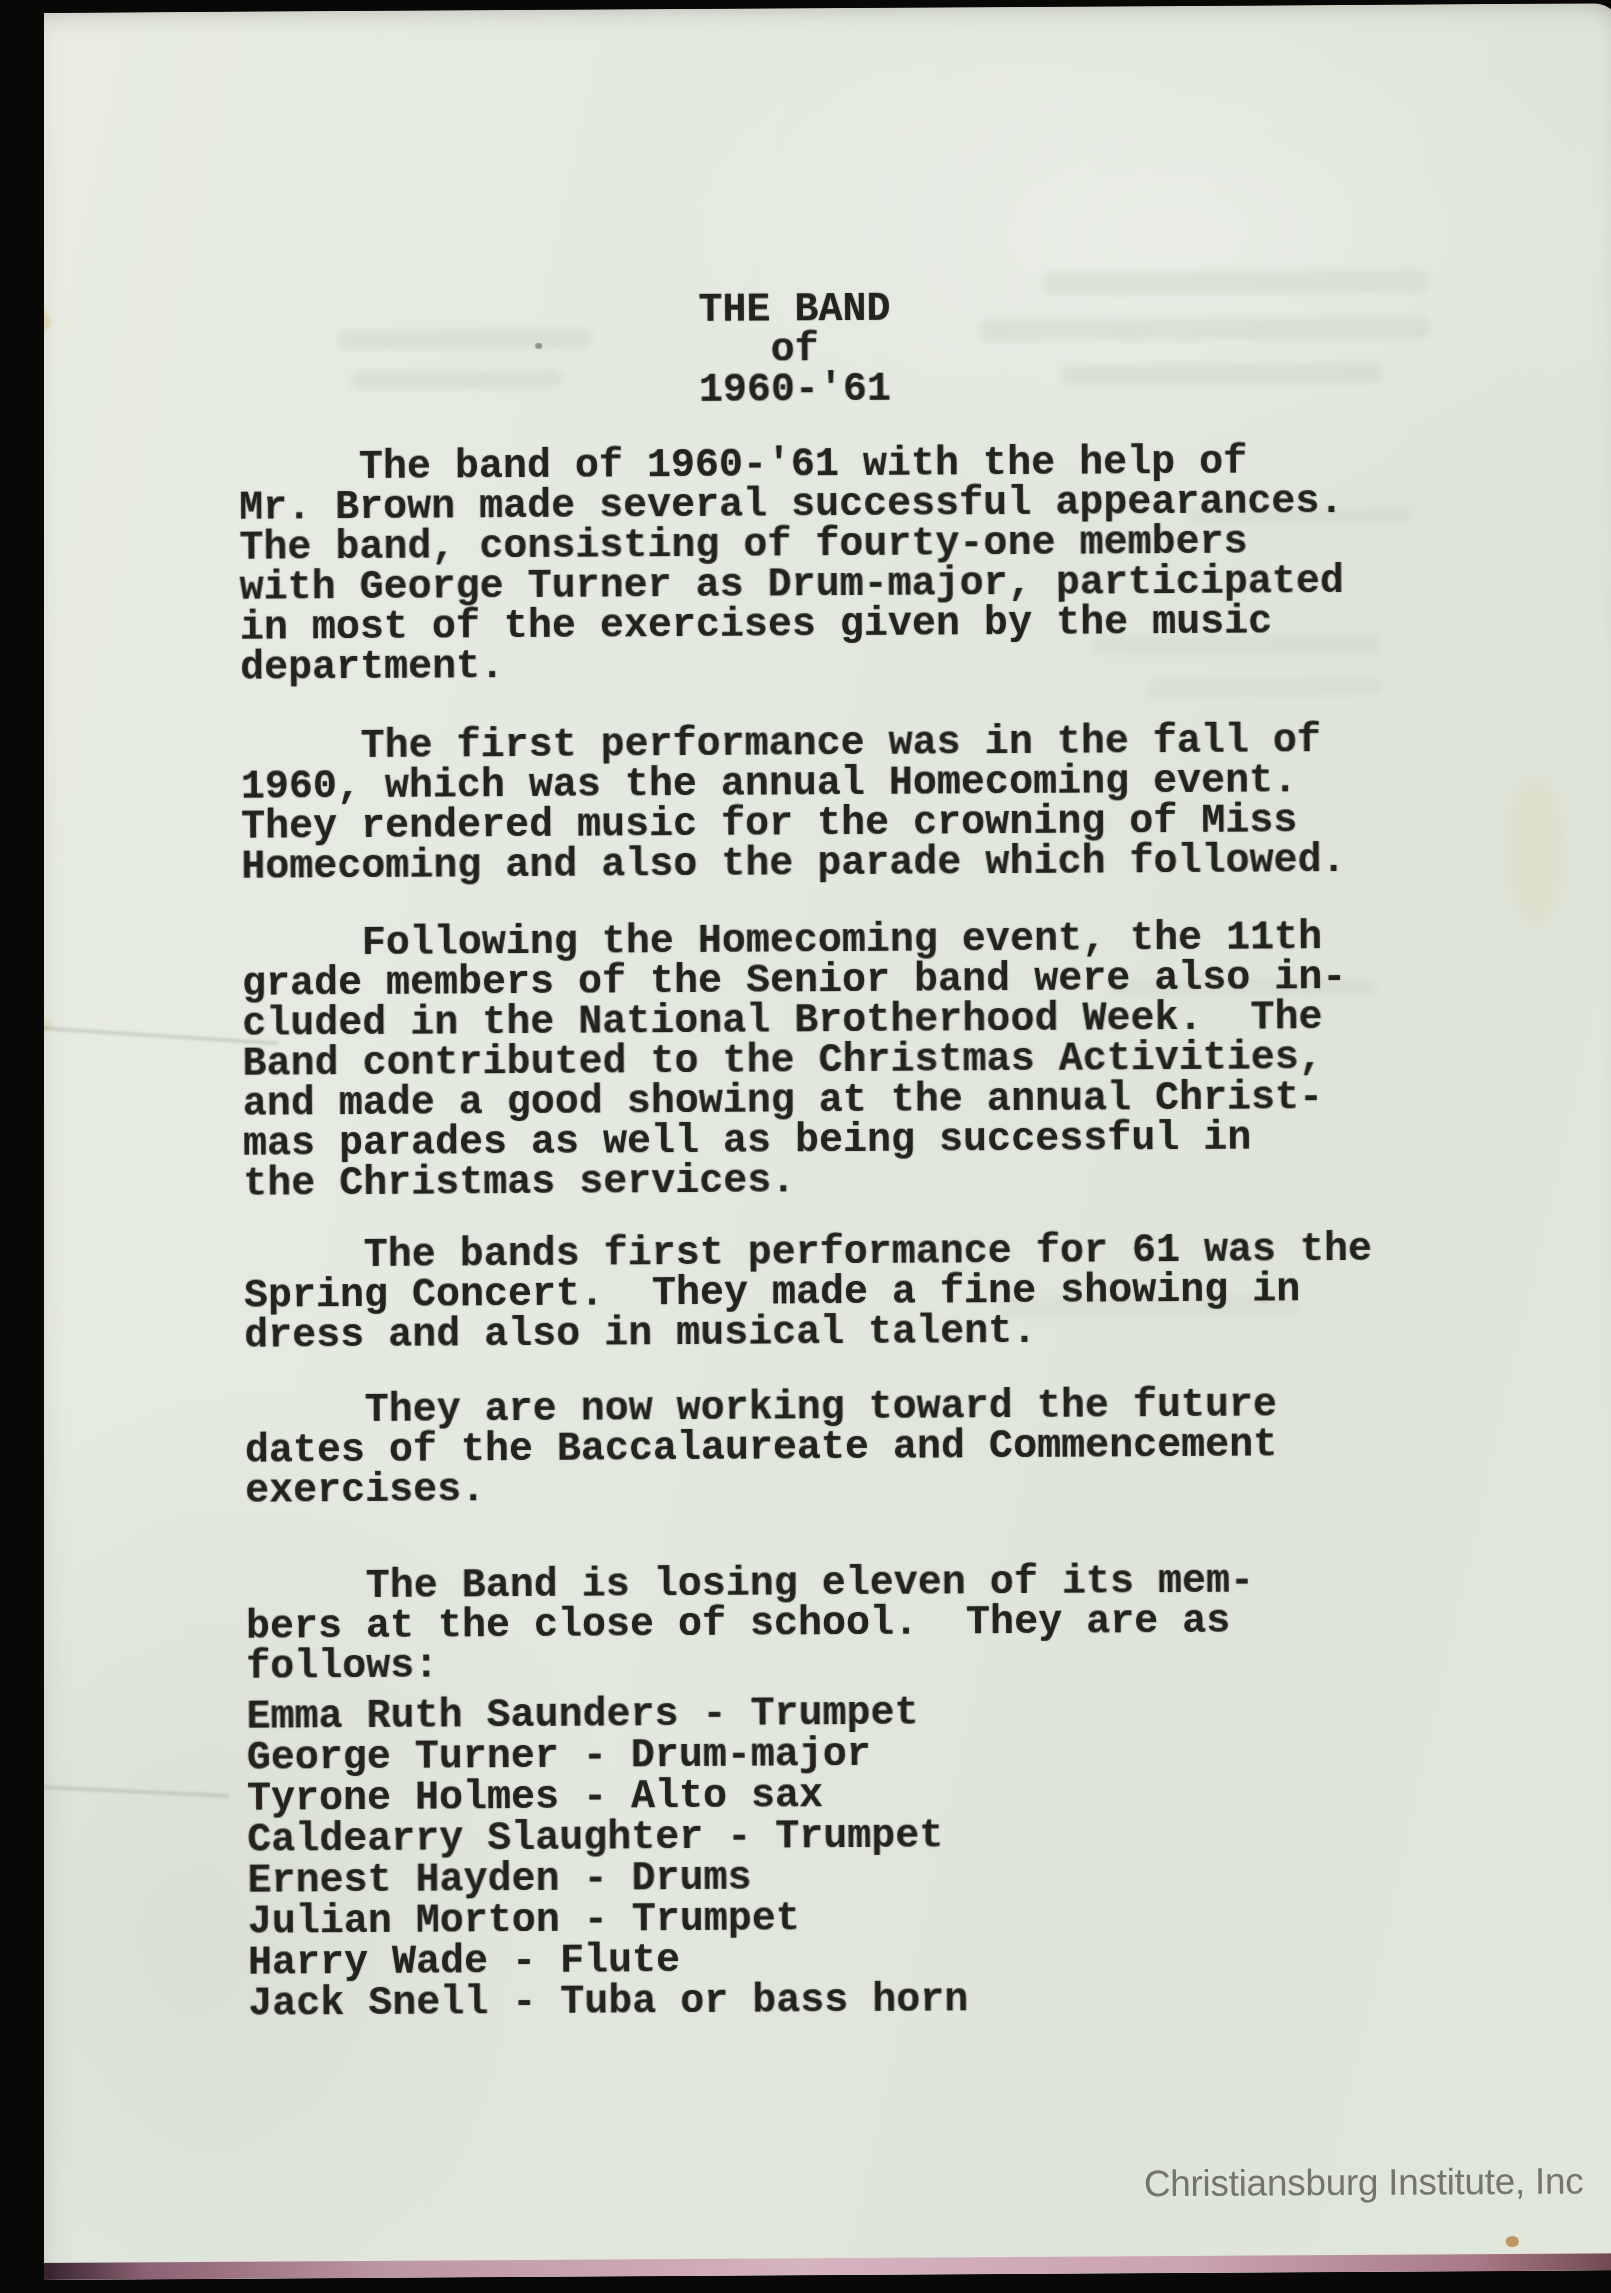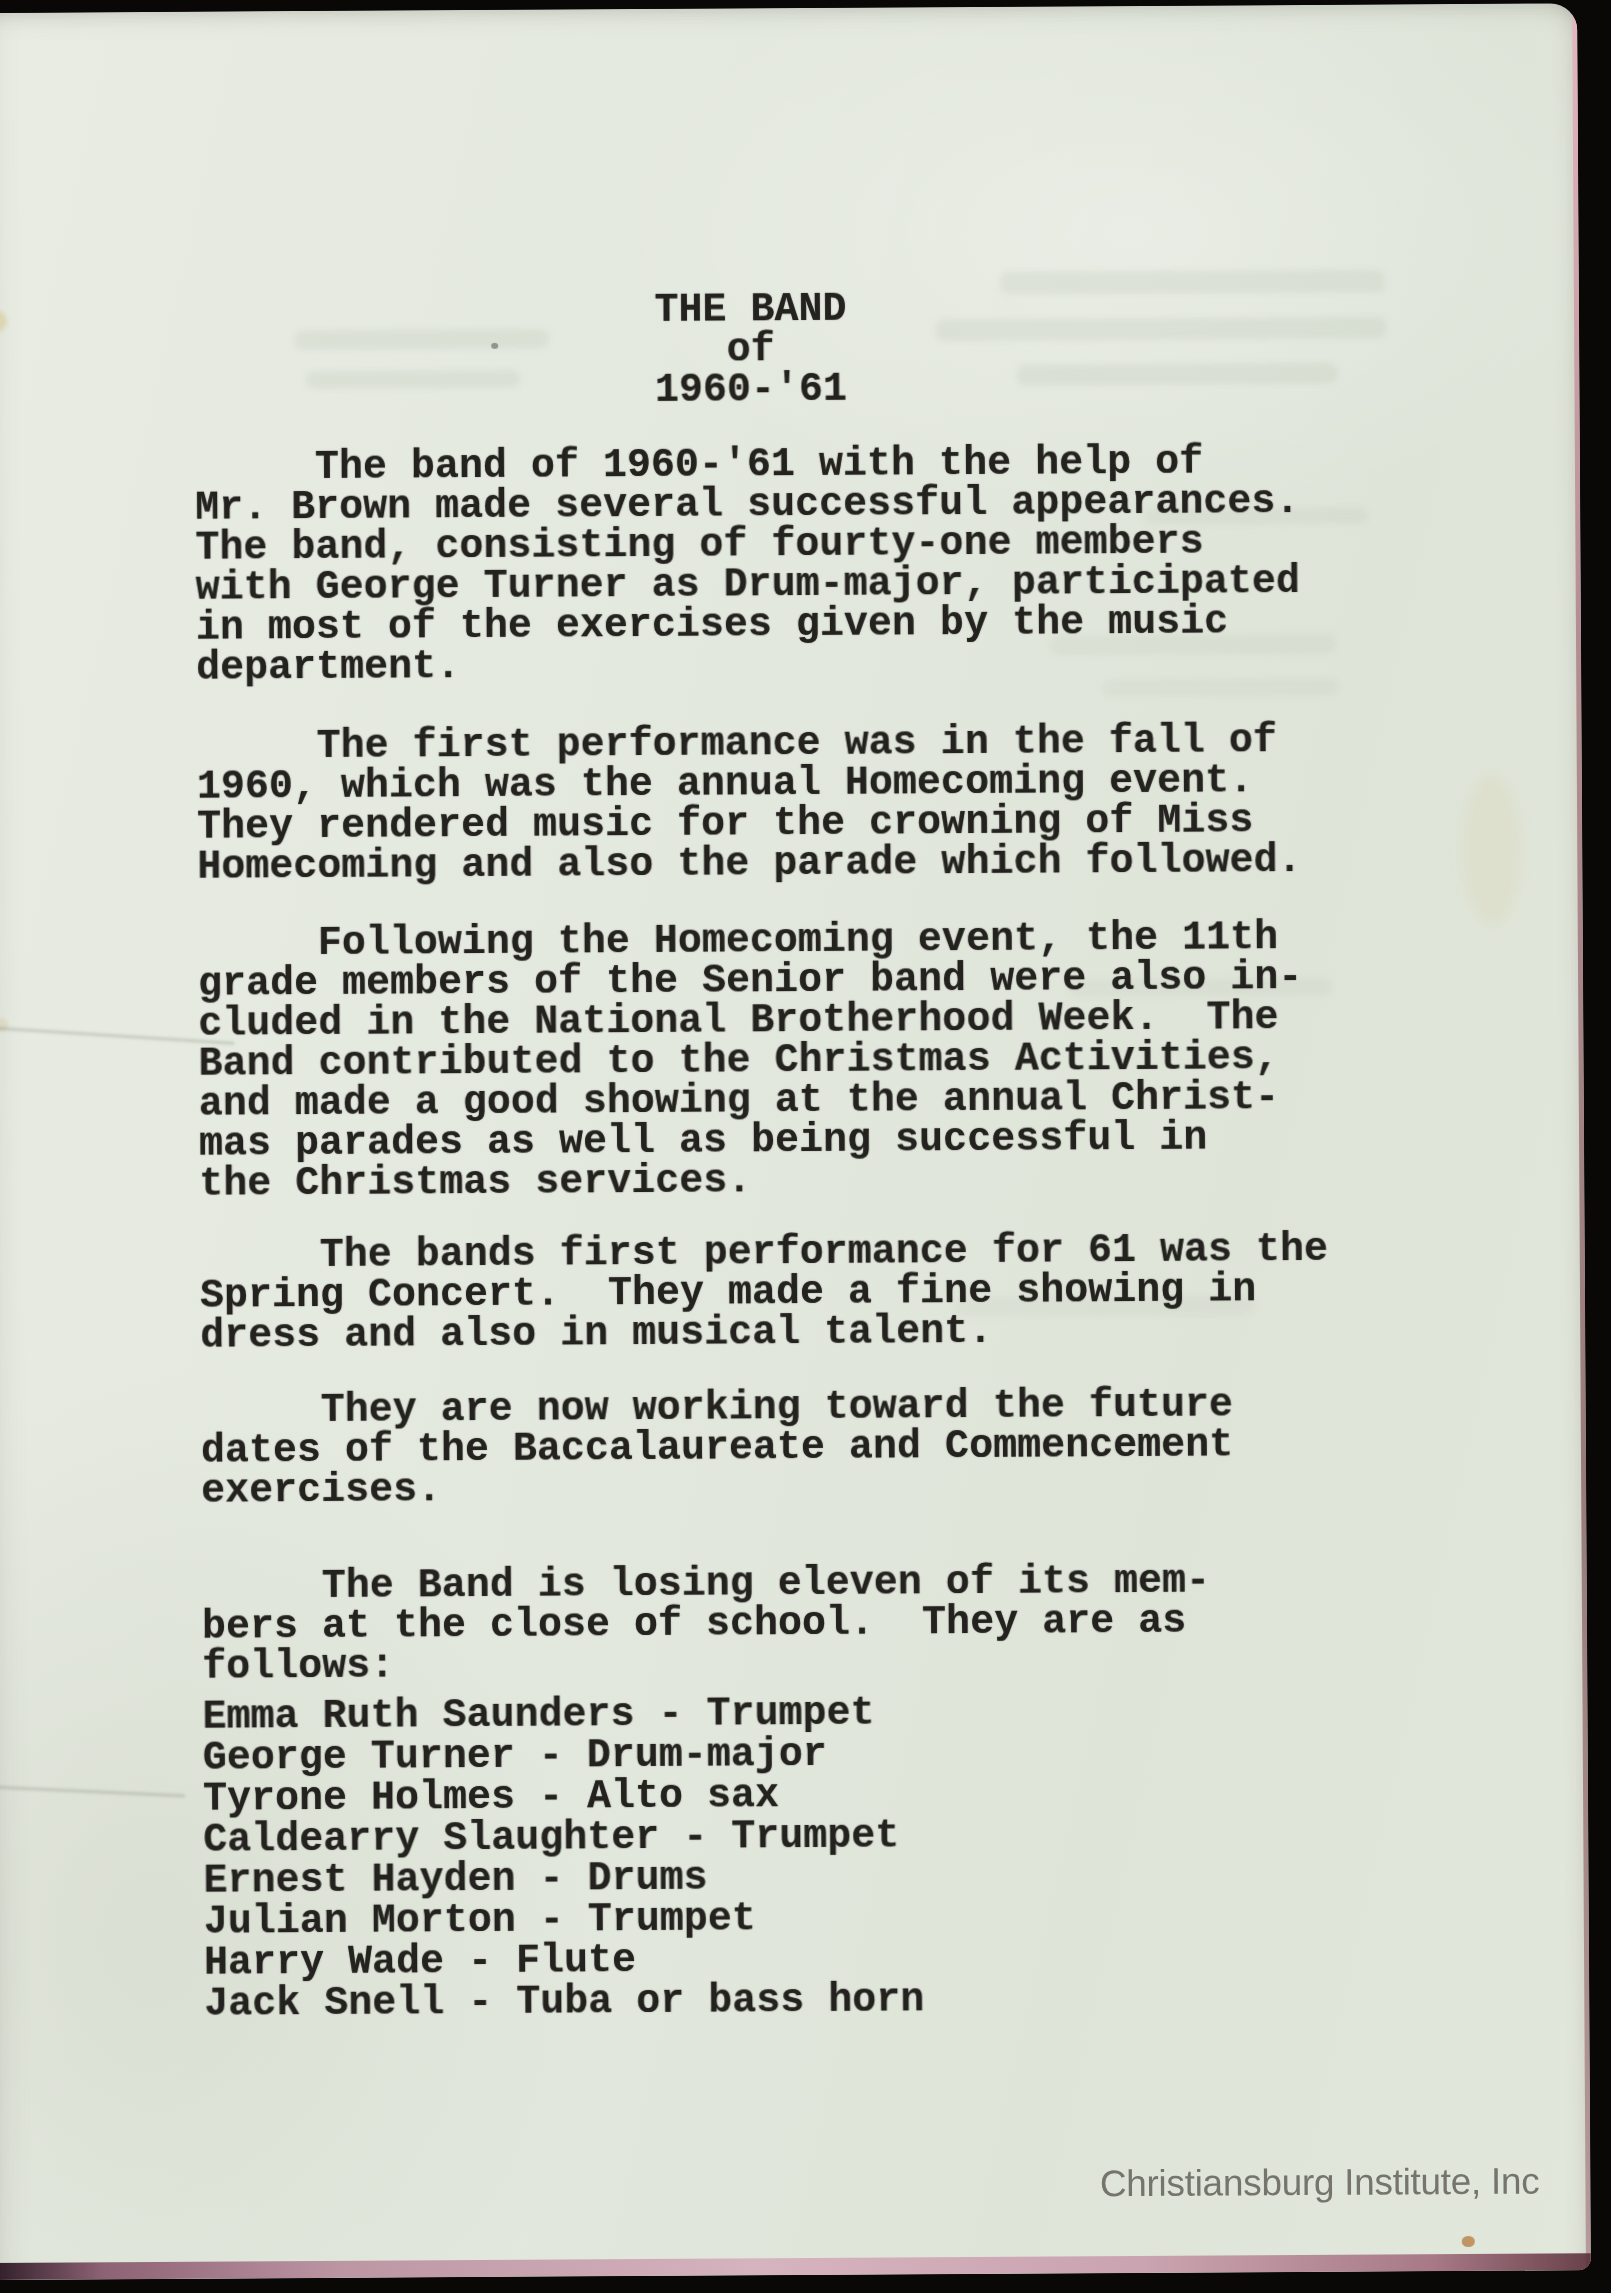--- a/index.html
+++ b/index.html
@@ -9,21 +9,21 @@
     --watermark:#6c6c64;
     --edge_pink:#caa6b2;
   }
   *{margin:0;padding:0;box-sizing:border-box;}
   html,body{width:1611px;height:2294px;overflow:hidden;}
   body{
     background:var(--background,#0a0807);
     position:relative;
     font-family:"Liberation Mono", monospace;
   }
-  .scan{position:absolute;inset:0;overflow:hidden;}
+  .scan{position:absolute;inset:0;overflow:hidden;margin-left:44px;}
   
   .page{
     position:absolute;
     left:-9px; top:12.5px;
     width:1600px; height:2267px;
     background:
       radial-gradient(ellipse 806px 448px at 72% 10%, rgba(255,255,255,0.28), rgba(255,255,255,0) 65%),
       radial-gradient(ellipse 627px 806px at 10% 85%, rgba(205,210,196,0.45), rgba(205,210,196,0) 70%),
       linear-gradient(103deg,#e8ece3 0%, #e4e9df 38%, #dee4d8 72%, #e2e7db 100%);
     background-color:var(--paper,#e3e8de);

